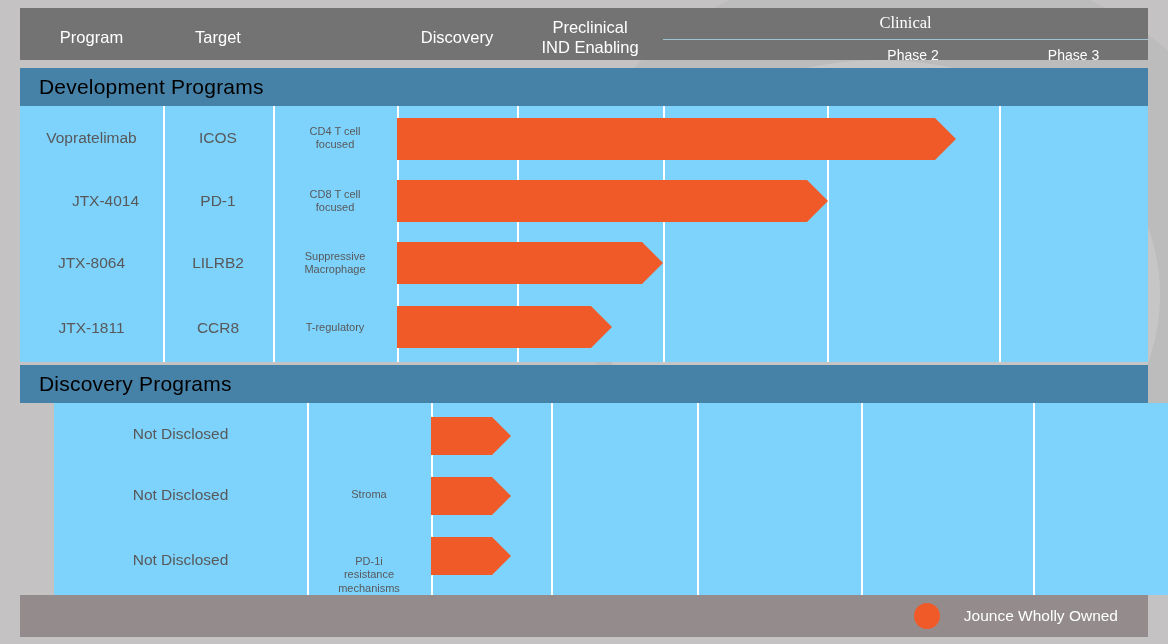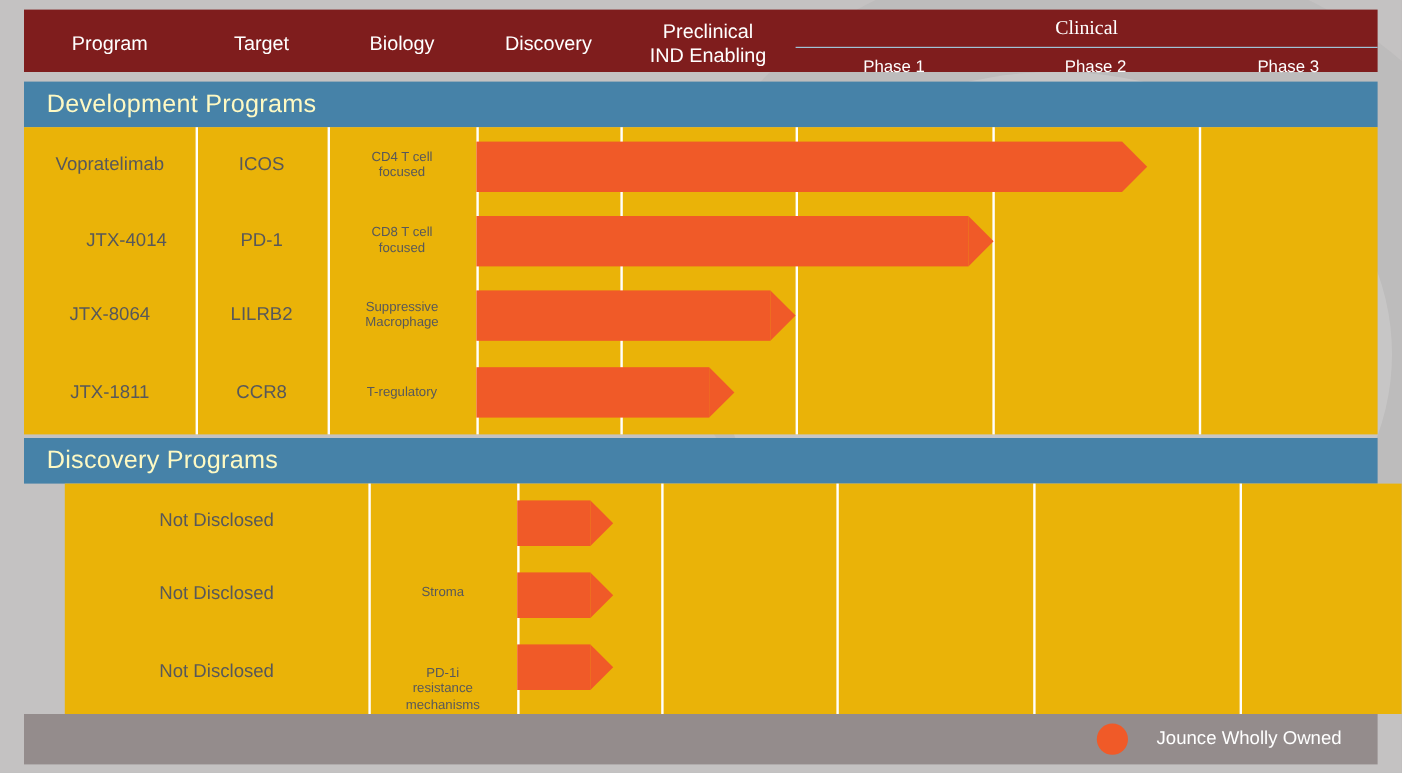--- a/index.html
+++ b/index.html
@@ -19,21 +19,21 @@
     position:absolute;border-radius:50%;
     background:rgba(255,255,255,0.16);
     pointer-events:none;
   }
   .wm1{left:600px;top:60px;width:560px;height:470px;}
   .wm2{left:560px;top:-40px;width:700px;height:560px;background:rgba(160,158,158,0.18);}
 
   
   .hdr{
     position:absolute;left:20px;top:8px;width:1128px;height:52px;
-    background:#7f1d1d;
+    background:#737373;
   }
   .hcell{
     position:absolute;top:0;height:60px;
     color:#ffffff;font-size:16.5px;
     display:flex;align-items:center;justify-content:center;
     text-align:center;line-height:1.18;
   }
   .hcell.two{line-height:1.2;}
   .clin-title{
     position:absolute;top:0;height:30px;
@@ -46,30 +46,30 @@
   .phase{
     position:absolute;top:33px;height:27px;
     color:#ffffff;font-size:14px;
     display:flex;align-items:center;justify-content:center;
   }
 
   
   .secbar{
     position:absolute;left:20px;width:1128px;
     background:#4682a8;
-    color:#fef9c3;font-size:21px;
+    color:#000000;font-size:21px;
     display:flex;align-items:center;
     padding-left:19px;box-sizing:border-box;
     letter-spacing:.2px;
   }
   #sec-dev{top:68px;height:38px;}
   #sec-disc{top:365px;height:38px;}
 
   
-  .panel{position:absolute;left:20px;width:1128px;background:#eab308;}
+  .panel{position:absolute;left:20px;width:1128px;background:#7dd3fc;}
   #panel-dev{top:106px;height:256px;}
   #panel-disc{top:403px;height:192px;margin-left:34px;}
 
   
   .vrule{position:absolute;width:2px;background:#ffffff;}
 
   
   .cell{
     position:absolute;
     display:flex;align-items:center;justify-content:center;
@@ -114,32 +114,30 @@
 <body>
 
 <div id="stage">
 
   <div class="watermark wm2"></div>
   <div class="watermark wm1"></div>
 
   <div class="hdr">
     <div class="hcell" style="left:0;width:143px;">Program</div>
     <div class="hcell" style="left:143px;width:110px;">Target</div>
-    <div class="hcell" style="left:253px;width:124px;">Biology</div>
     <div class="hcell" style="left:377px;width:120px;">Discovery</div>
     <div class="hcell two" style="left:497px;width:146px;">
       <div>
         <div>Preclinical</div>
         <div>IND Enabling</div>
       </div>
     </div>
 
     <div class="clin-title" style="left:643px;width:485px;">Clinical</div>
     <div class="clin-rule" style="left:643px;width:485px;"></div>
-    <div class="phase" style="left:643px;width:164px;">Phase 1</div>
     <div class="phase" style="left:807px;width:172px;">Phase 2</div>
     <div class="phase" style="left:979px;width:149px;">Phase 3</div>
   </div>
 
   <div class="secbar" id="sec-dev">Development Programs</div>
 
   <div class="panel" id="panel-dev">
 
     <div class="vrule" style="left:143px;top:0;height:256px;"></div>
     <div class="vrule" style="left:253px;top:0;height:256px;"></div>

